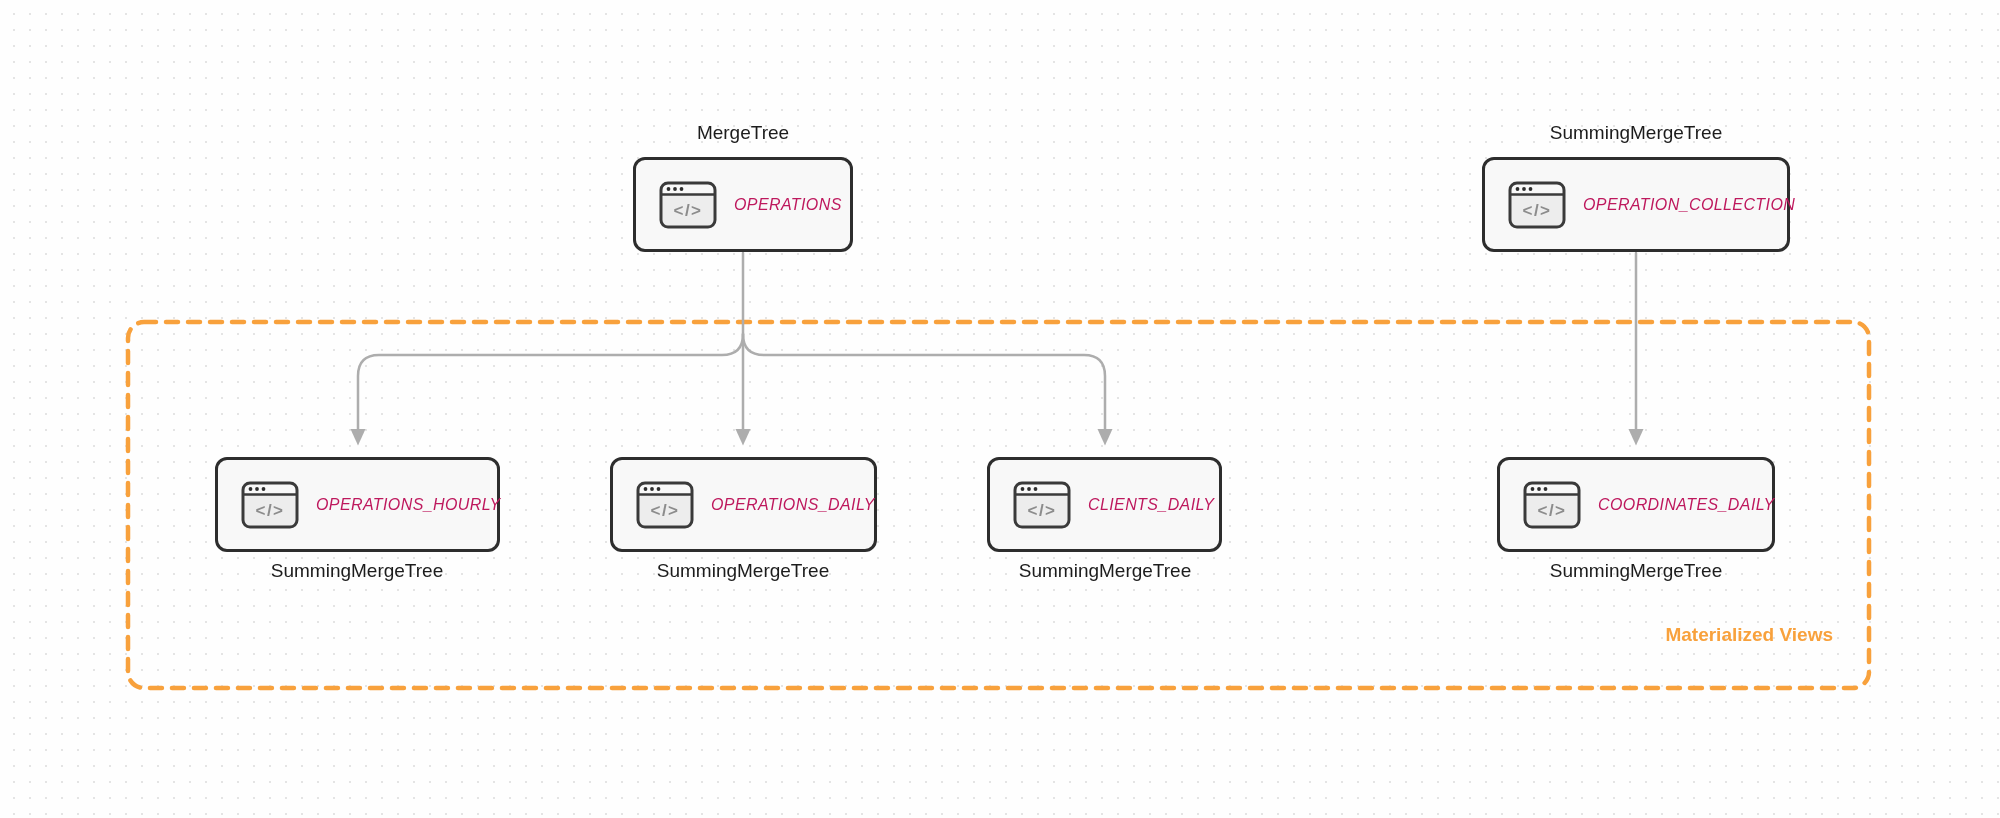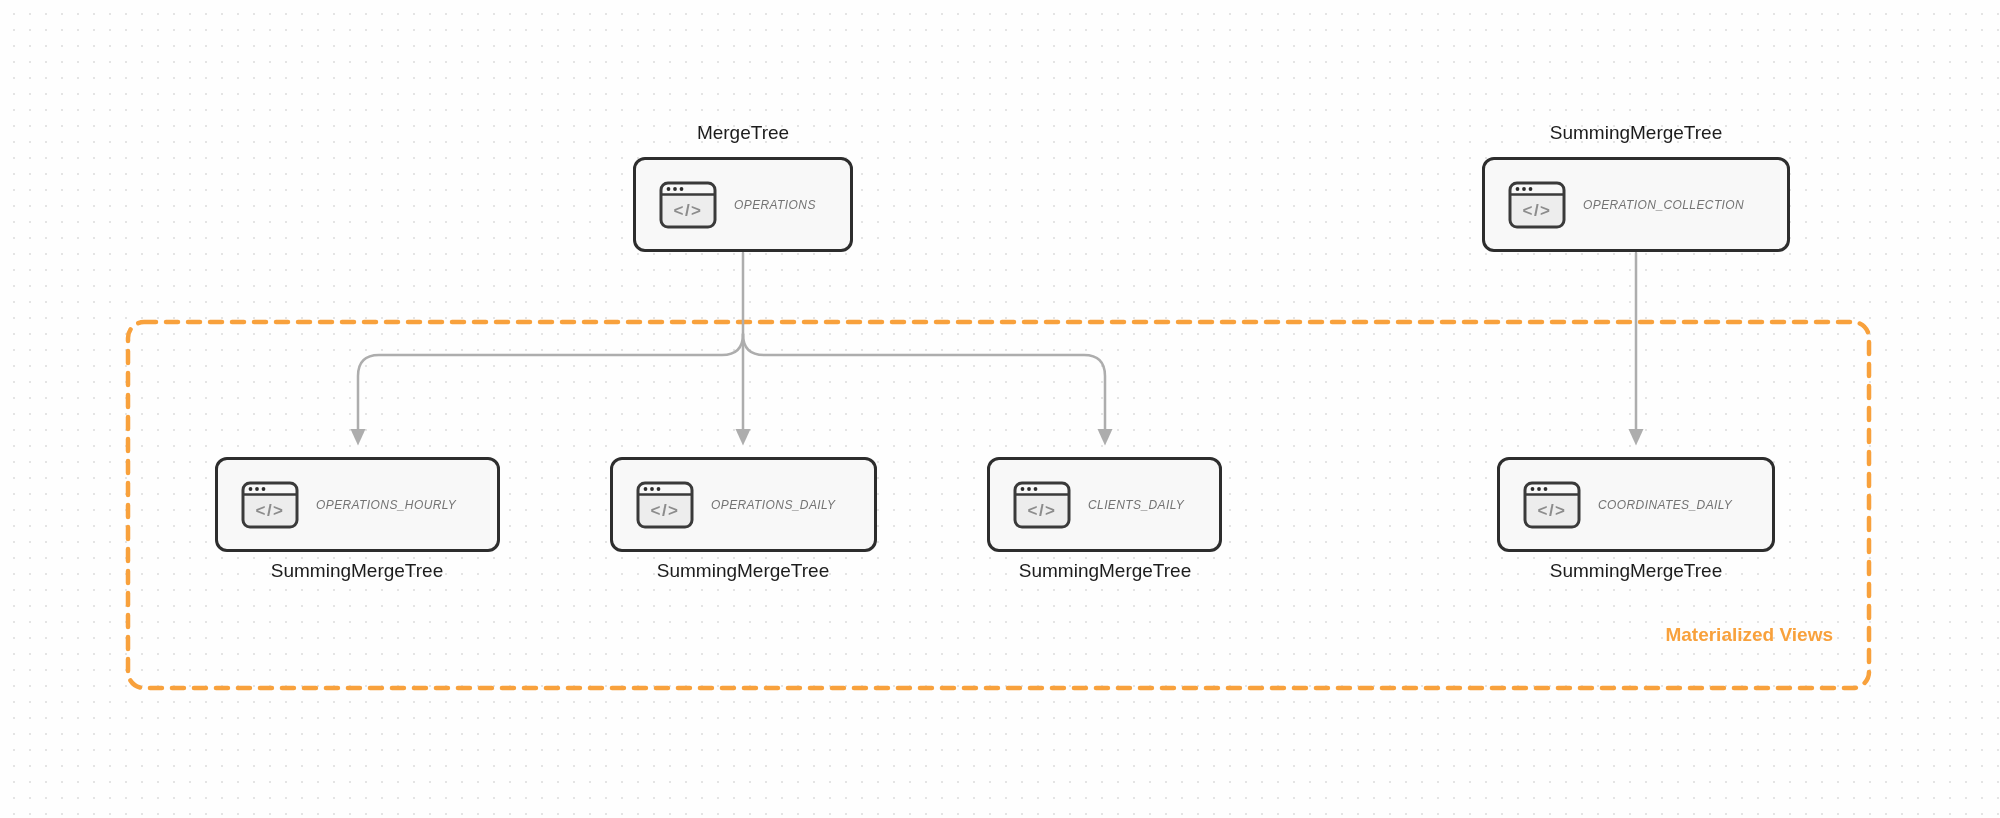--- a/index.html
+++ b/index.html
@@ -32,24 +32,24 @@
     border-radius: 12px;
     display: flex;
     align-items: center;
     padding-left: 23px;
     gap: 17px;
     cursor: default;
   }
 
   .node-title {
     font-style: italic;
-    font-size: 12px;
+    font-size: 16px;
     font-weight: 500;
     letter-spacing: 0.4px;
-    color: #737373;
+    color: #be185d;
     white-space: nowrap;
   }
 
   .engine-label {
     position: absolute;
     transform: translateX(-50%);
     font-size: 19px;
     font-weight: 500;
     color: #1c1c1c;
     white-space: nowrap;

